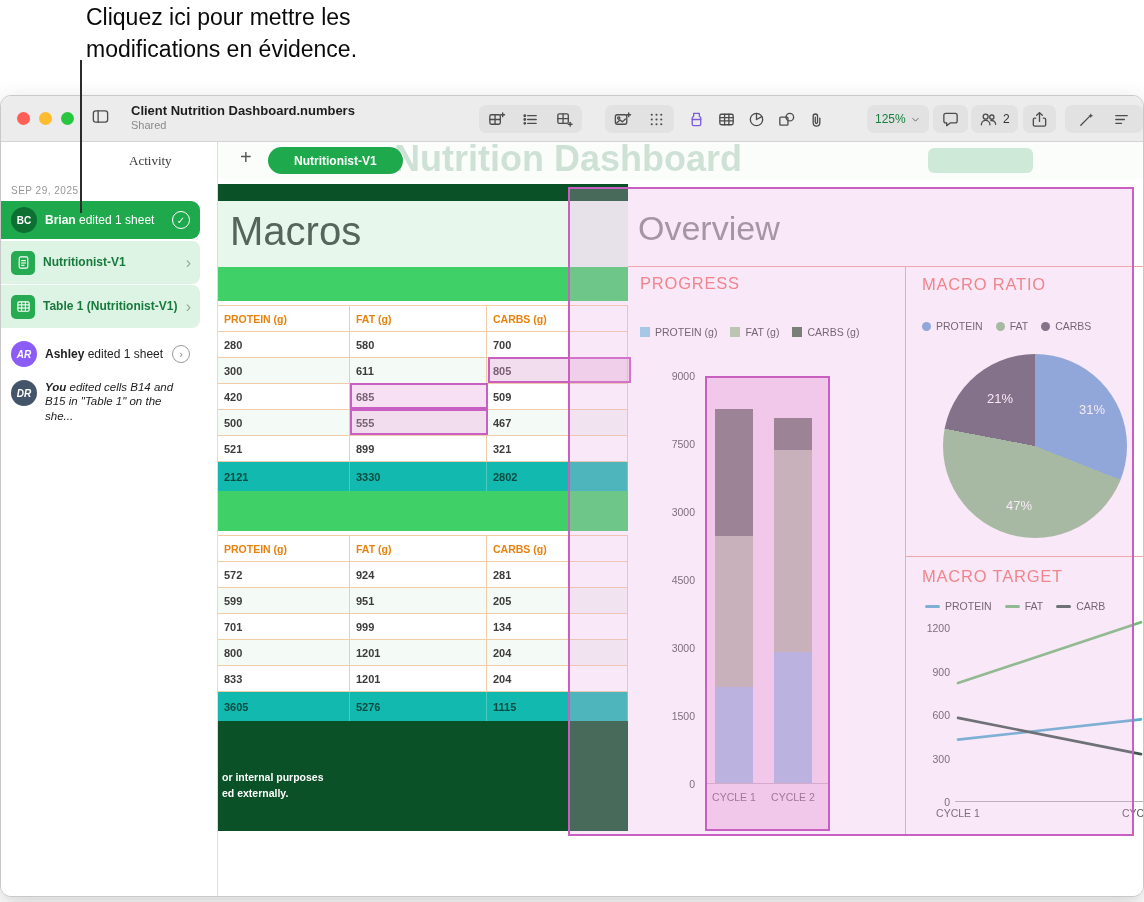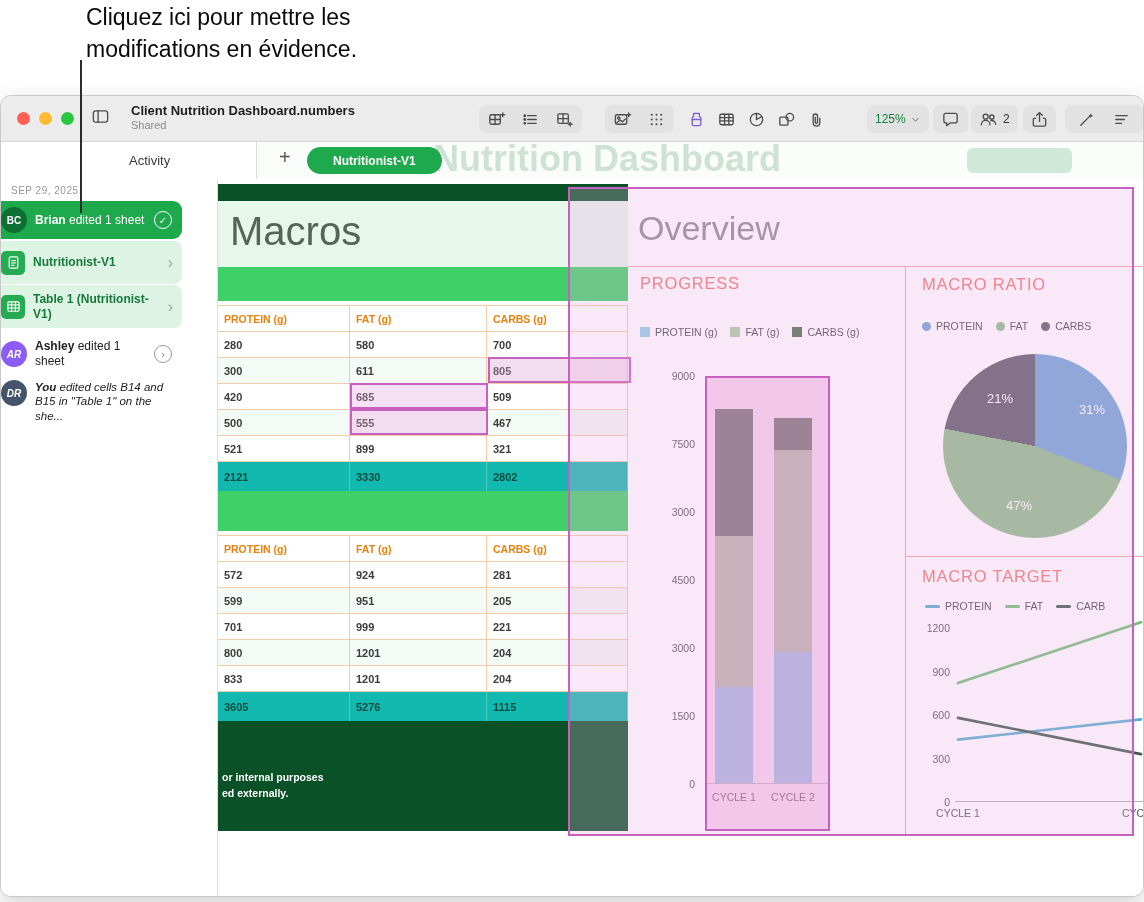--- a/index.html
+++ b/index.html
@@ -28,33 +28,33 @@
   .tb-group.flat { background:none; gap:11px; padding:0 4px; }
   .g1{left:478px}.g2{left:604px}.g3{left:682px}.gz{left:866px; gap:4px; font-size:12px; color:#15803d;}
   .gc{left:932px; padding:0 8px}.gp{left:970px; gap:5px}.gs{left:1022px; padding:0 7px}.gr{left:1064px; gap:16px; padding:0 12px}
   .collab-count{font-size:12px; color:#333;}
   .ic { width:19px; height:19px; stroke:#4c4c4c; fill:none; stroke-width:1.4; stroke-linecap:round; stroke-linejoin:round; }
   .ic.purple { stroke:#7b5cd6; }
   .ic.small { width:11px; height:11px; }
 
   
   .tabrow { display:flex; height:37px; background:#fbfdfb; }
-  .activity-header { width:256px; border-right:1px solid #ddd; display:flex; align-items:center; padding-left:128px; font-size:13px; color:#3a3a3a; background:#fff; }
+  .activity-header { width:217px; border-right:1px solid #ddd; display:flex; align-items:center; padding-left:128px; font-size:13px; color:#3a3a3a; background:#fff;font-family:Liberation Serif, serif; }
   .tabs-area { position:relative; flex:1; overflow:hidden; }
   .ghost-title { position:absolute; left:176px; top:-4px; font-size:36px; font-weight:700; color:rgba(27,116,60,0.20); white-space:nowrap; }
   .ghost-pill { position:absolute; left:710px; top:6px; width:105px; height:25px; background:rgba(106,190,140,0.30); border-radius:6px; }
   .add-tab { position:absolute; left:22px; top:4px; font-size:20px; color:#555; background:none; border:none; }
   .tab-pill { position:absolute; left:50px; top:5px; height:27px; padding:0 26px; border:none; border-radius:14px;
               background:var(--accent-green,#1fa94d); color:#fff; font-size:12px; font-weight:700; z-index:1; }
 
   
   .wbody { display:flex; height:719px; }
   .sidebar { position:relative; width:217px; border-right:1px solid #ddd; background:#fff; flex:none; }
   .sb-date { position:absolute; left:10px; top:6px; font-size:10px; letter-spacing:.5px; color:#979797; }
-  .sb-row { position:absolute; left:0; width:181px; display:flex; align-items:center; gap:8px; }
+  .sb-row { position:absolute; left:0; width:199px; display:flex; align-items:center; padding-left:10px; gap:8px; }
   .row-brian { top:22px; height:38px; background:var(--accent-green,#1fa94d); border-radius:0 9px 9px 0; color:#fff; }
   .avatar { width:26px; height:26px; border-radius:50%; color:#fff; font-size:10px; font-weight:700; display:flex; align-items:center; justify-content:center; flex:none; }
   .sb-row .txt { font-size:12px; line-height:1.25; }
   .row-brian .txt { color:#fff; }
   .check-circle { margin-left:auto; margin-right:10px; width:18px; height:18px; border:1.5px solid #fff; border-radius:50%; color:#fff; font-size:10px; display:flex; align-items:center; justify-content:center; flex:none; }
   .row-sheet { height:43px; background:#ddf3e3; border-radius:0 8px 8px 0; }
   .row-sheet1{top:62px}.row-sheet2{top:106px}
   .sheet-ic { width:24px; height:24px; border-radius:5px; background:#27ab52; display:flex; align-items:center; justify-content:center; flex:none; }
   .sheet-ic svg { width:15px; height:15px; stroke:#fff; fill:none; stroke-width:1.2; }
   .row-sheet .txt { color:#177a3d; font-weight:600; font-size:12px; }
@@ -381,21 +381,21 @@
             <div class="mcell mhead">FAT (g)</div>
             <div class="mcell mhead">CARBS (g)</div>
             <div class="mcell">572</div>
             <div class="mcell">924</div>
             <div class="mcell">281</div>
             <div class="mcell alt">599</div>
             <div class="mcell alt">951</div>
             <div class="mcell alt">205</div>
             <div class="mcell">701</div>
             <div class="mcell">999</div>
-            <div class="mcell">221</div>
+            <div class="mcell">134</div>
             <div class="mcell alt">800</div>
             <div class="mcell alt">1201</div>
             <div class="mcell alt">204</div>
             <div class="mcell">833</div>
             <div class="mcell">1201</div>
             <div class="mcell">204</div>
             <div class="mcell mtotal">3605</div>
             <div class="mcell mtotal">5276</div>
             <div class="mcell mtotal">1115</div>
           </div>

